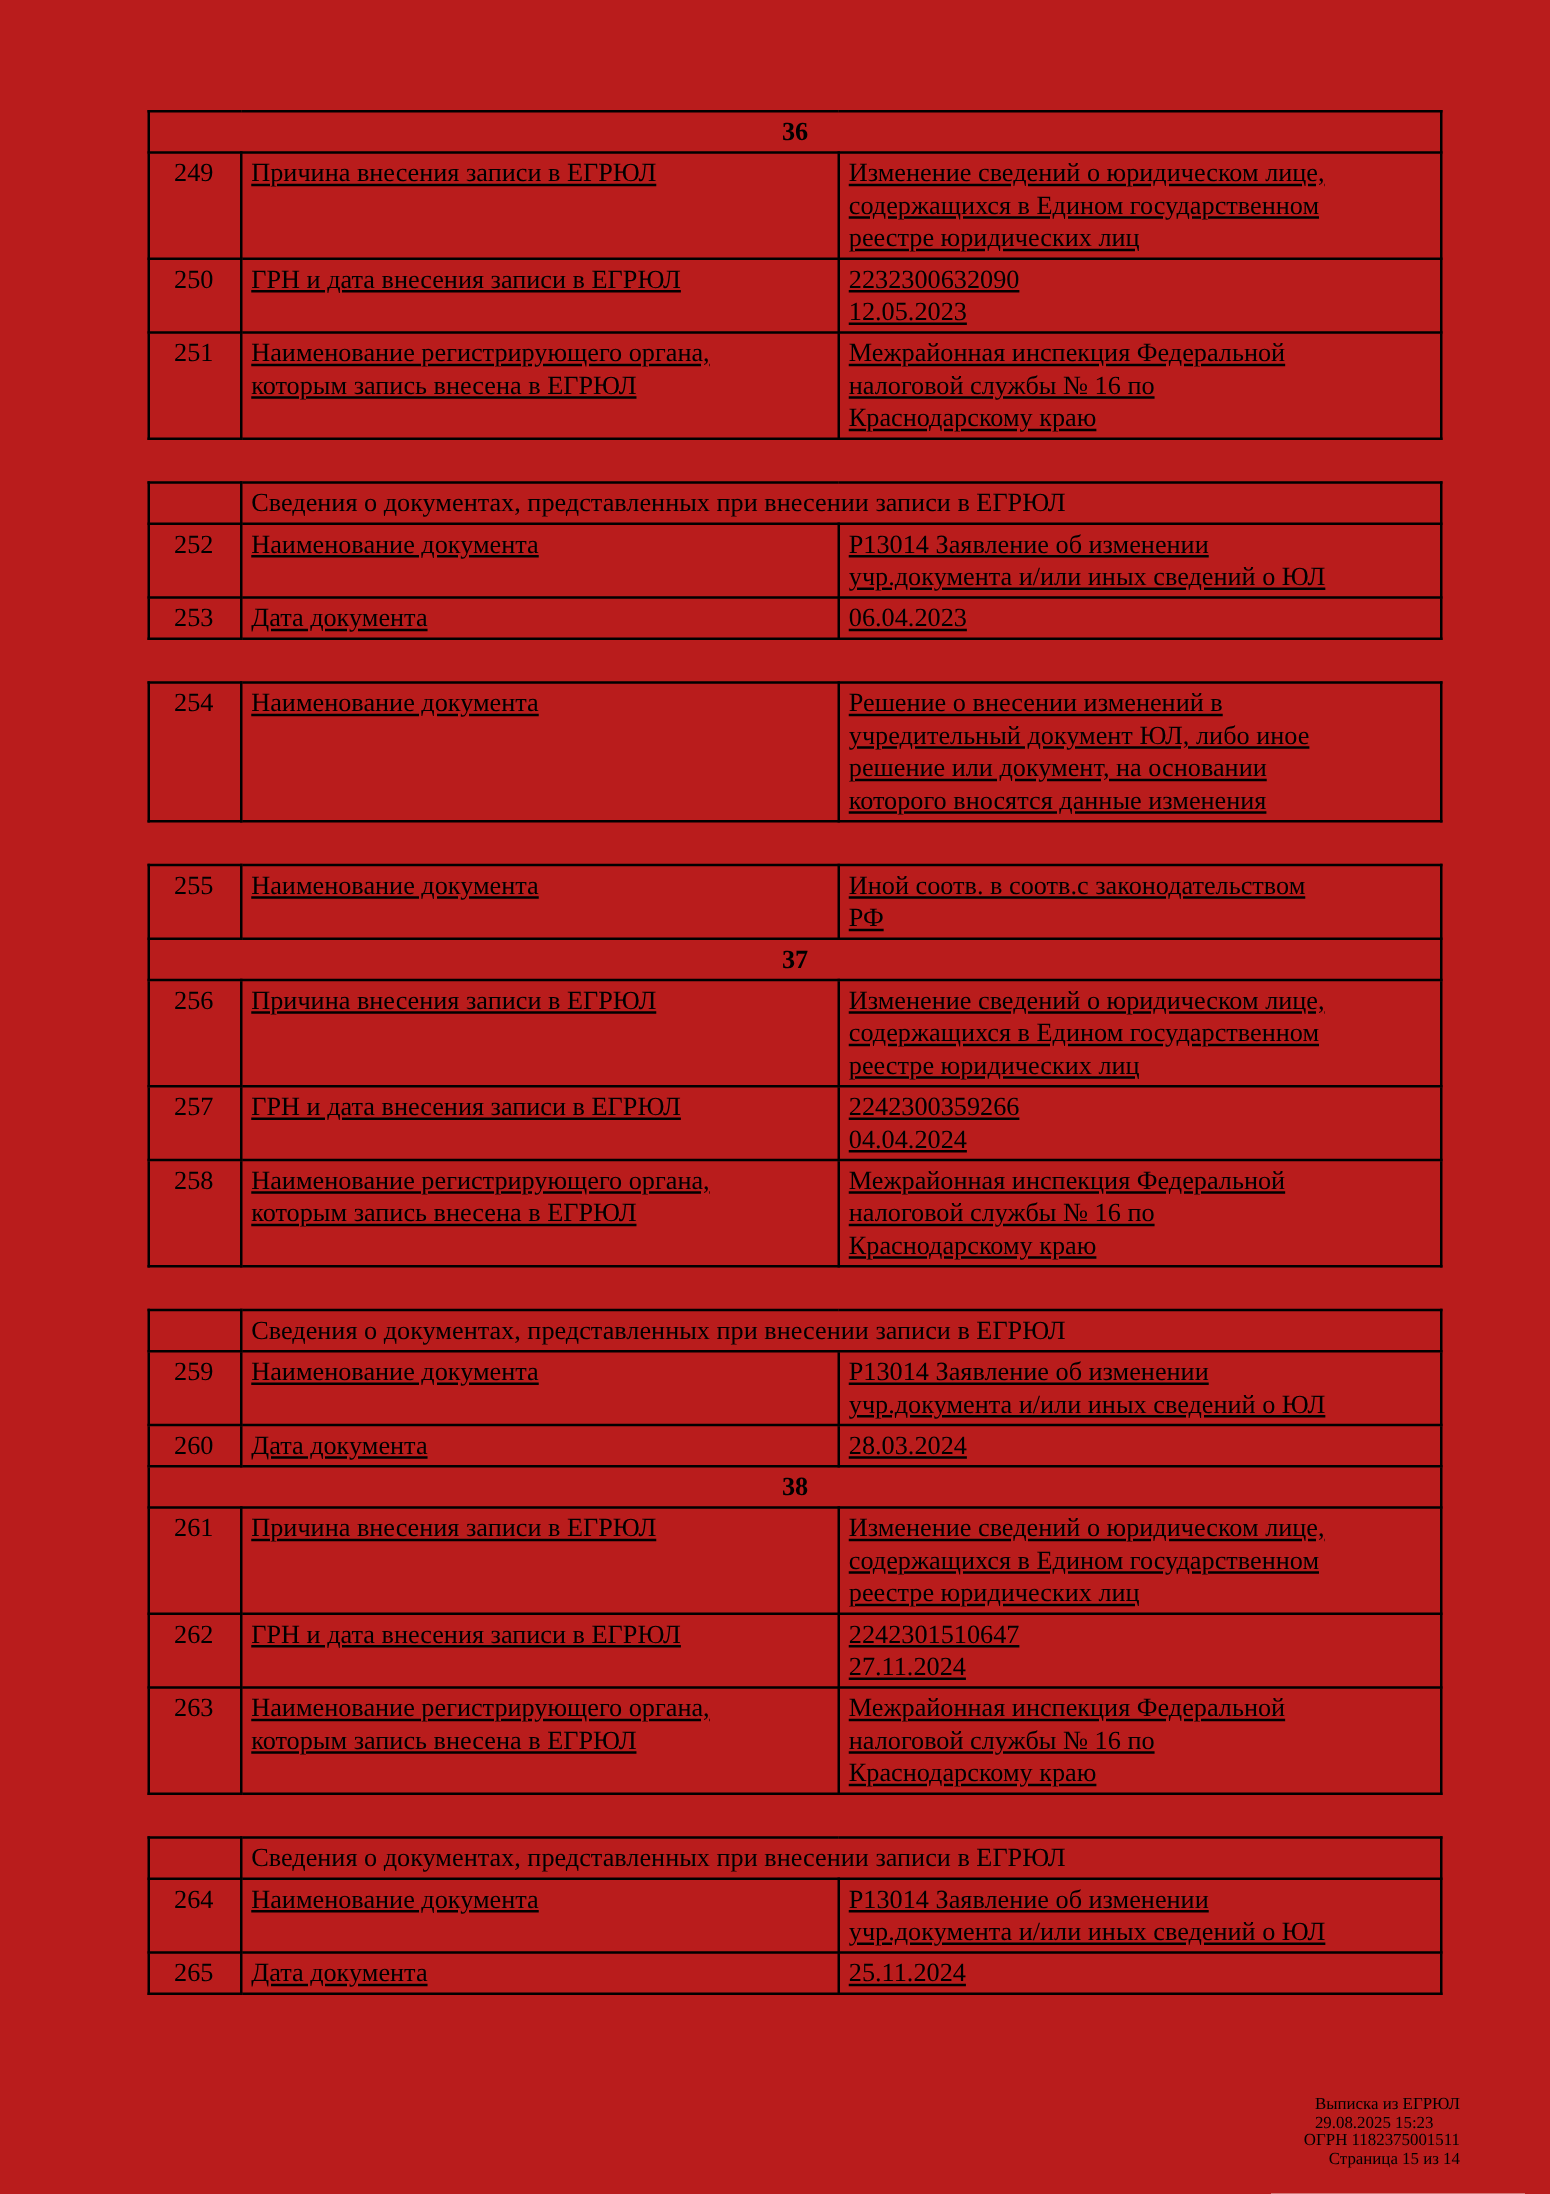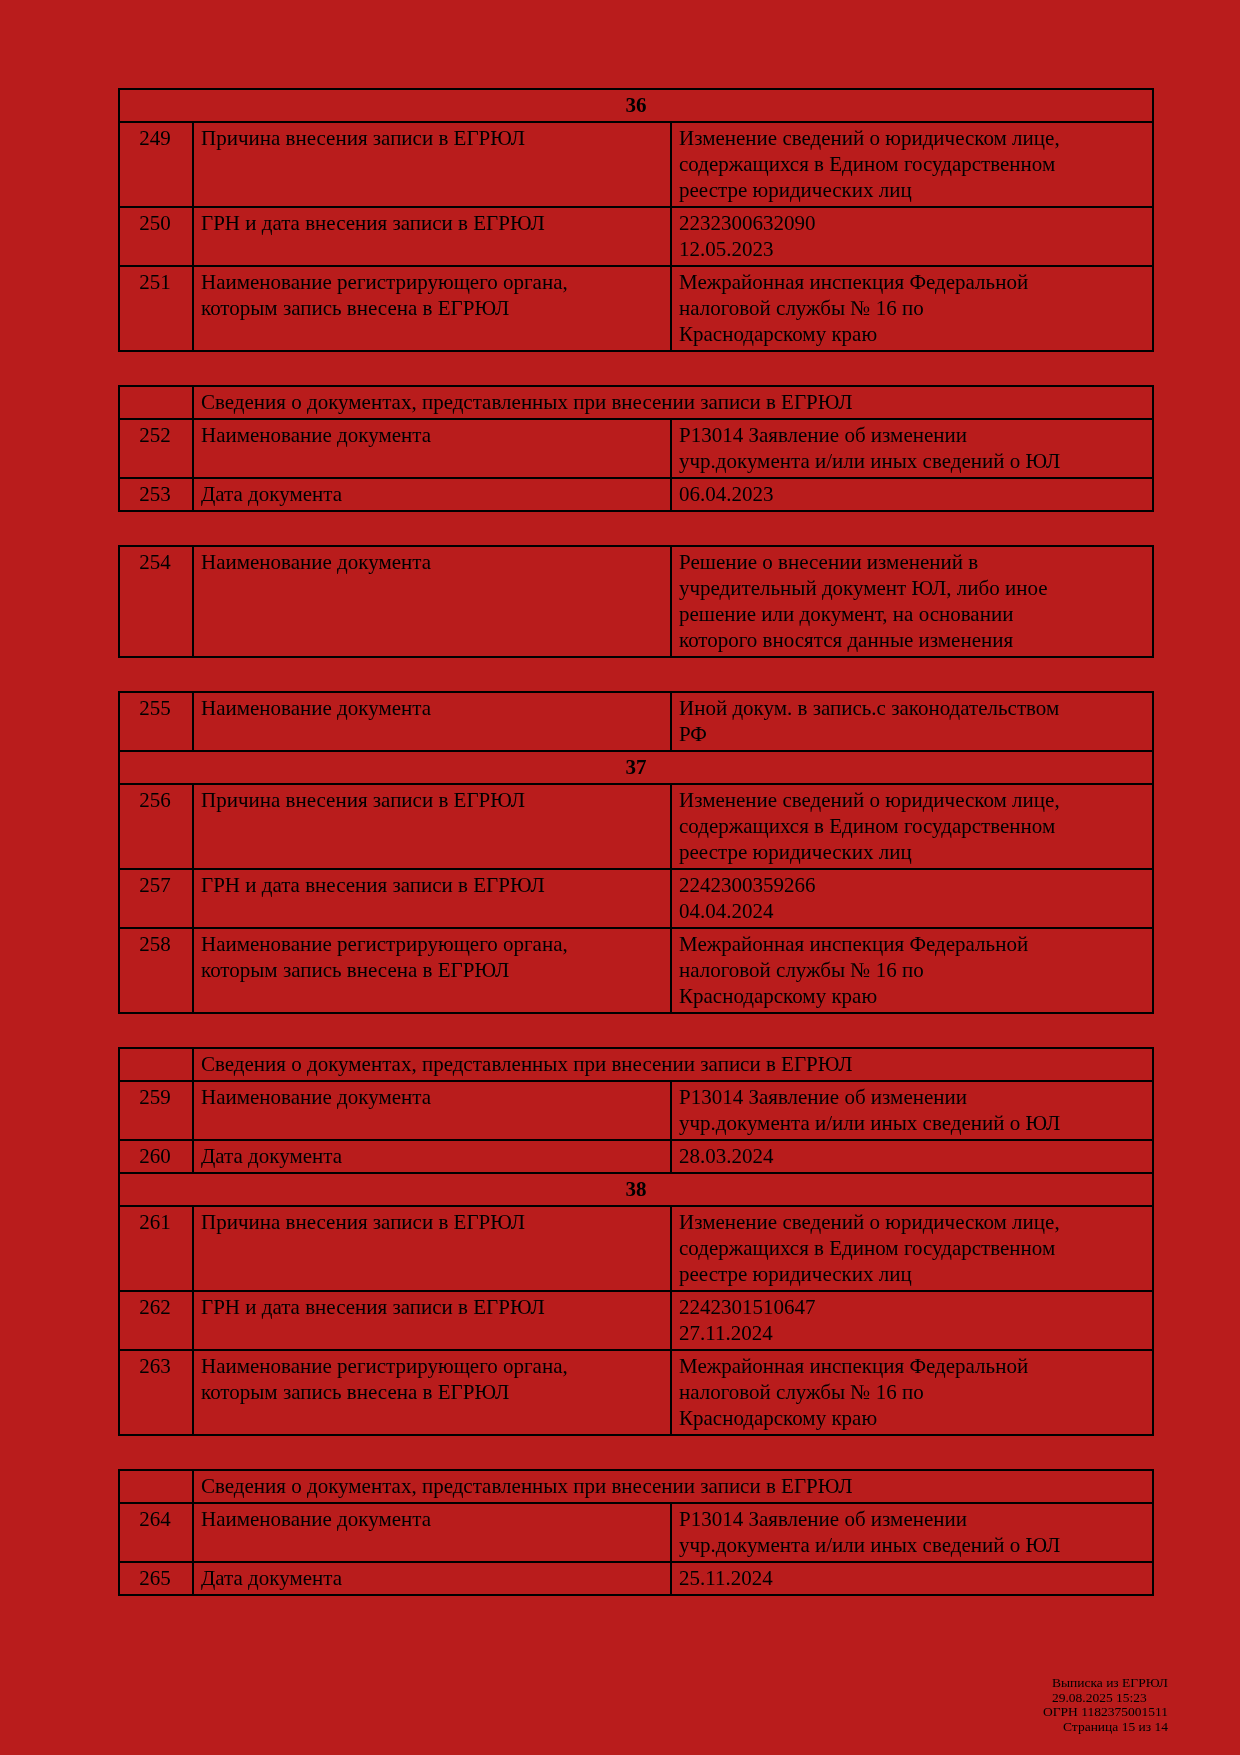--- a/index.html
+++ b/index.html
@@ -44,20 +44,21 @@
     text-align: center;
     padding-left: 0;
     padding-right: 2px;
   }
   td.section {
     text-align: center;
     font-weight: bold;
   }
   td.label, td.value {
     white-space: pre-line;
+    text-decoration: underline;
   }
   td.sub {
     white-space: nowrap;
   }
   .footer {
     position: absolute;
     left: 118px;
     top: 1676px;
     width: 1050px;
     display: flex;
@@ -154,21 +155,21 @@
       <table class="seg">
         <colgroup>
           <col class="c-num">
           <col class="c-label">
           <col class="c-value">
         </colgroup>
         <tbody>
           <tr>
             <td class="num">255</td>
             <td class="label">Наименование документа</td>
-            <td class="value">Иной докум. в запись.с законодательством
+            <td class="value">Иной соотв. в соотв.с законодательством
 РФ</td>
           </tr>
           <tr>
             <td class="section" colspan="3">37</td>
           </tr>
           <tr>
             <td class="num">256</td>
             <td class="label">Причина внесения записи в ЕГРЮЛ</td>
             <td class="value">Изменение сведений о юридическом лице,
 содержащихся в Едином государственном

